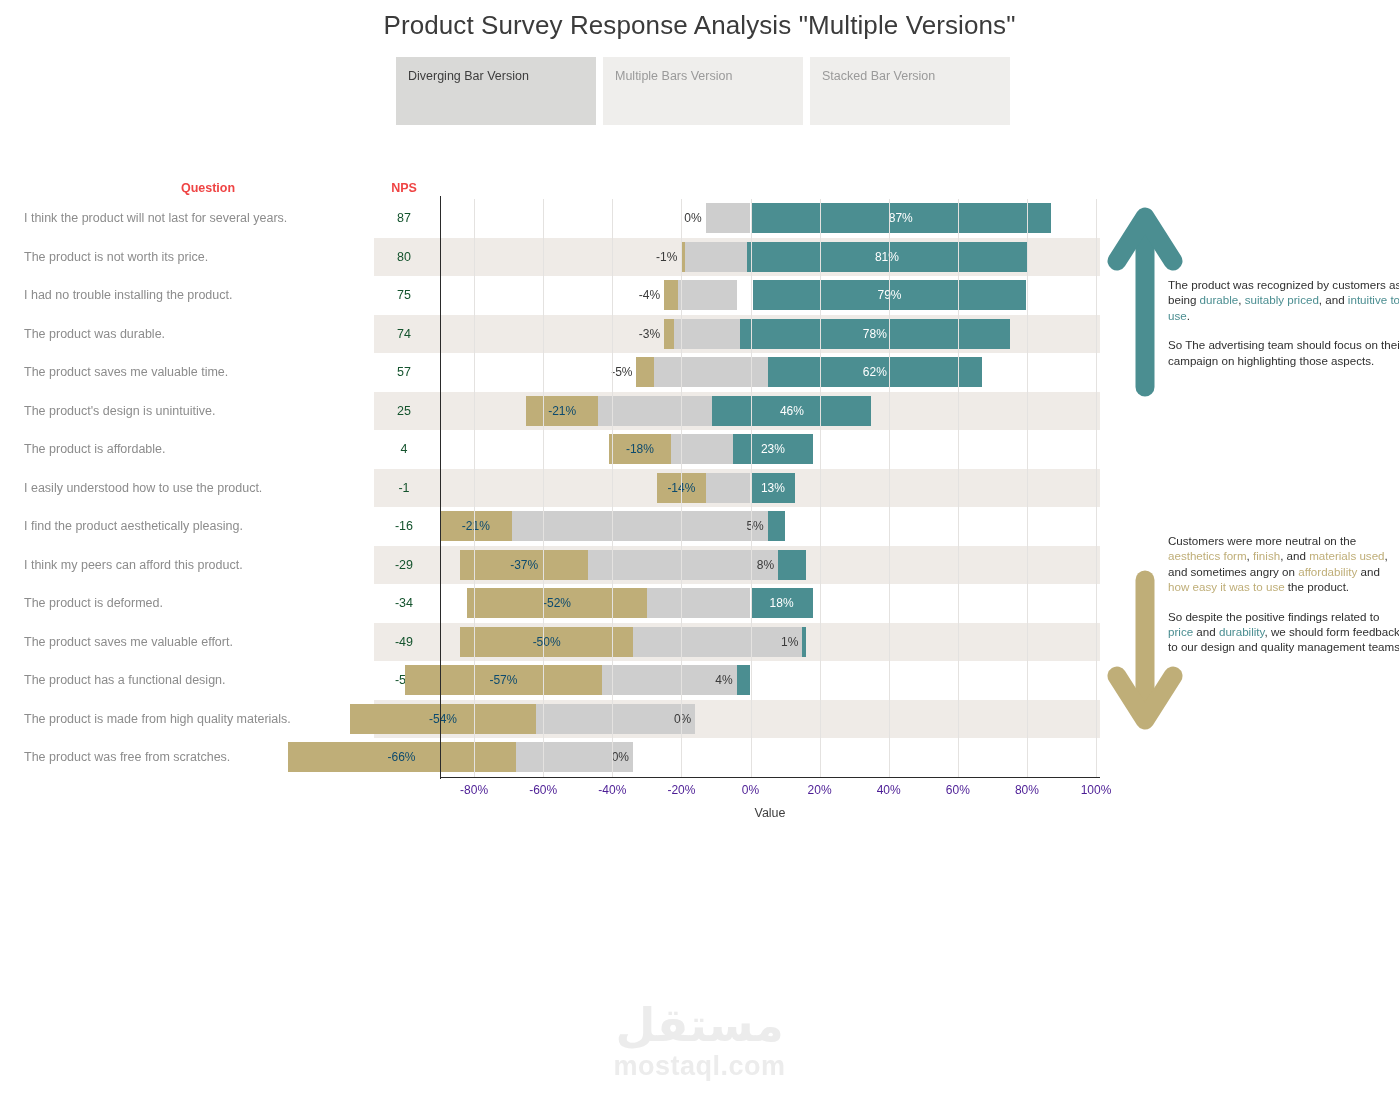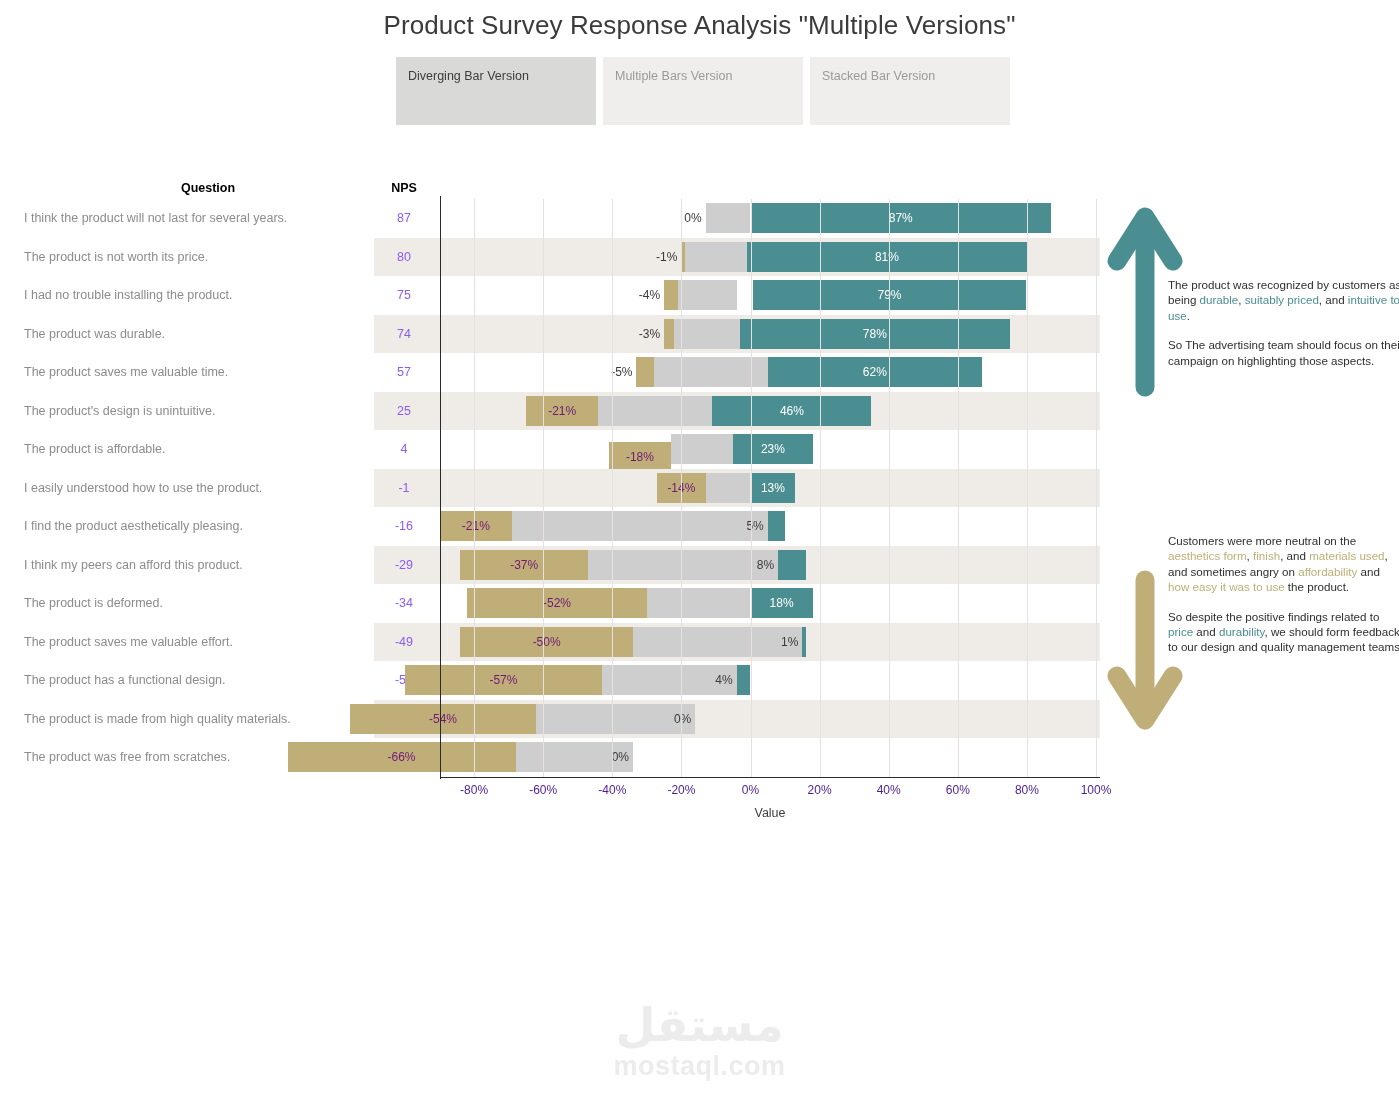--- a/index.html
+++ b/index.html
@@ -52,21 +52,21 @@
   .tab.active {
     background: #d9d9d7;
     color: #3d3d3d;
   }
 
   
   .col-header {
     position: absolute;
     font-size: 12.5px;
     font-weight: bold;
-    color: #000000;
+    color: #ef4444;
   }
   #question-header { top: 181px; left: 138px; width: 140px; text-align: center; }
   #nps-header      { top: 181px; left: 374px; width: 60px;  text-align: center; }
 
   
   #chart-area {
     position: absolute;
     top: 199px;
     left: 0px;
     width: 1120px;
@@ -97,21 +97,21 @@
     white-space: nowrap;
   }
   .npsval {
     position: absolute;
     left: 374px;
     top: 50%;
     transform: translateY(-50%);
     width: 60px;
     text-align: center;
     font-size: 12.5px;
-    color: #8b5cf6;
+    color: #14532d;
   }
 
   
   #gridlines {
     position: absolute;
     top: 199px;
     left: 0;
     width: 1120px;
     height: 578px;
     pointer-events: none;
@@ -157,21 +157,21 @@
     align-items: center;
     justify-content: center;
     font-size: 12px;
     box-sizing: border-box;
     overflow: visible;
     white-space: nowrap;
   }
   .seg-neg { background: #bfae78; }
   .seg-neu { background: #cecece; }
   .seg-pos { background: #4b8e91; color: #ffffff; }
-  .seg-neg .vlab { color: #701a75; }
+  .seg-neg .vlab { color: #0c4a6e; }
   .seg-pos .vlab { color: #ffffff; }
   .vlab { pointer-events: none; }
   .vlab.outside-left {
     position: absolute;
     right: 100%;
     margin-right: 4px;
     color: #3a3a3a;
   }
 
   
@@ -342,21 +342,21 @@
           <span class="vlab">46%</span>
         </div>
       </div>
     </div>
     <div class="row">
       <div class="band"></div>
       <div class="qlabel">The product is affordable.</div>
       <div class="npsval">4</div>
       <div class="barwrap">
         <div class="seg seg-neu" style="left: 671.035px; width: 62.19px;"></div>
-        <div class="seg seg-neg" style="left: 608.845px; width: 62.19px; margin-top: 8px;">
+        <div class="seg seg-neg" style="left: 608.845px; width: 62.19px;">
           <span class="vlab">-18%</span>
         </div>
         <div class="seg seg-pos" style="left: 733.225px; width: 79.465px;">
           <span class="vlab">23%</span>
         </div>
       </div>
     </div>
     <div class="row alt">
       <div class="band"></div>
       <div class="qlabel">I easily understood how to use the product.</div>

